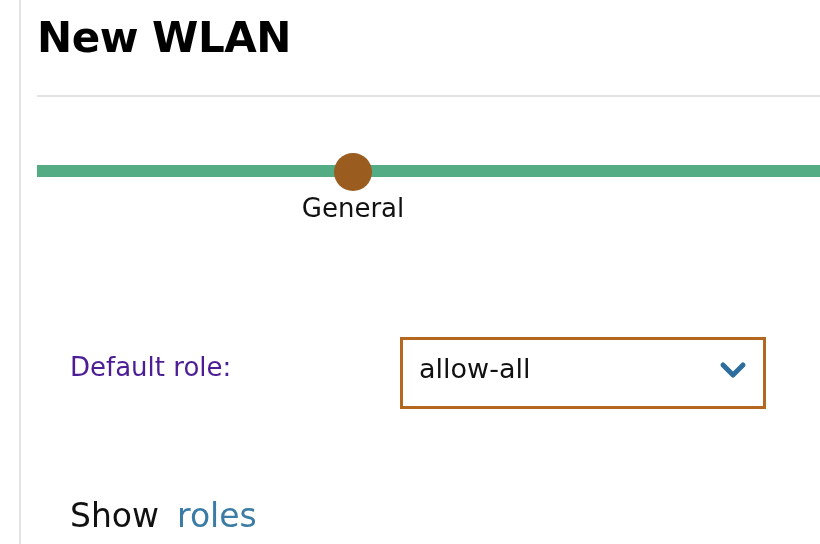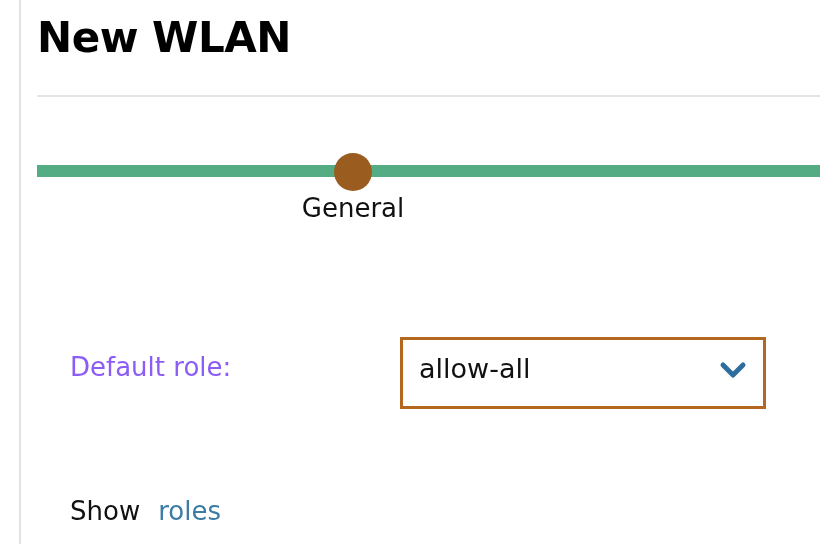--- a/index.html
+++ b/index.html
@@ -112,21 +112,21 @@
   }
   .field-row.row-0 { top: 0px; }
   .field-row.row-1 { top: 74px; }
   .field-row.row-2 { top: 144px; }
 
   .field-label {
     position: absolute;
     left: 58px;
     top: 22px;
     font-size: 26px;
-    color: #8b5cf6;
+    color: #4c1d95;
     white-space: nowrap;
   }
 
   
   .select-control {
     position: absolute;
     left: 388px;
     top: 7px;
     width: 366px;
     height: 72px;
@@ -163,21 +163,21 @@
     border: 3px solid #aaaaaa;
     background: #ffffff;
     cursor: pointer;
   }
 
   
   .show-line {
     position: absolute;
     left: 58px;
     top: 22px;
-    font-size: 26px;
+    font-size: 33px;
     color: #111111;
     white-space: nowrap;
   }
   .show-word {
     color: #111111;
   }
   .roles-link {
     color: #3a7ca5;
     margin-left: 18px;
     cursor: pointer;

